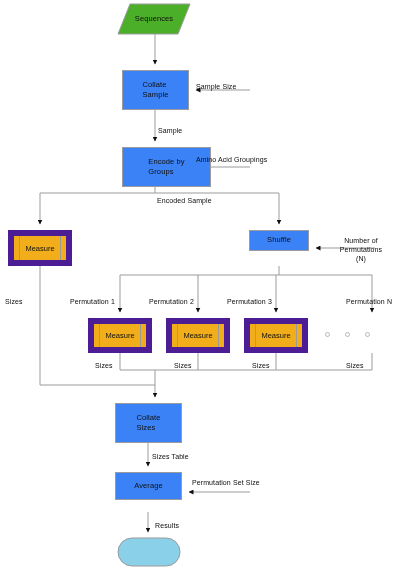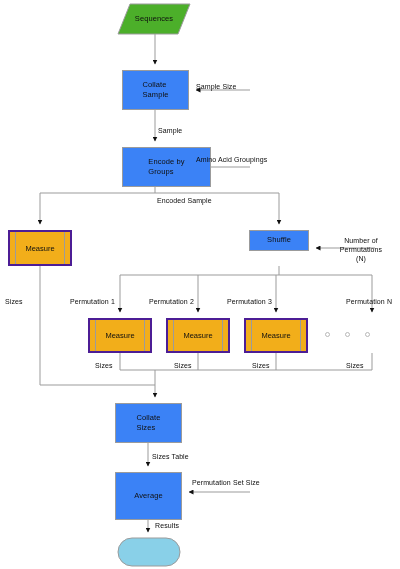--- a/index.html
+++ b/index.html
@@ -31,21 +31,21 @@
     line-height: 1.35;
     letter-spacing: 0.1px;
     white-space: pre-line;
   }
   .proc {
     background: #3b82f6;
     border: 1px solid #9b9b9b;
   }
   .predef {
     background: #F2AE1A;
-    border: 2px solid #4c1d95;
+    border: 6px solid #4c1d95;
     position: absolute;
     box-sizing: border-box;
   }
   .predef .inner {
     position: absolute;
     left: 0; top: 0; right: 0; bottom: 0;
     display: flex;
     align-items: center;
     justify-content: center;
     font-size: 7.5px;
@@ -187,21 +187,21 @@
 
 <div class="dot" style="left:325px; top:332px;"></div>
 <div class="dot" style="left:345px; top:332px;"></div>
 <div class="dot" style="left:365px; top:332px;"></div>
 
 <div class="node proc" style="left:115px; top:403px; width:67px; height:40px;">
   <span>Collate
 Sizes</span>
 </div>
 
-<div class="node proc" style="left:115px; top:472px; width:67px; height:48px;">
+<div class="node proc" style="left:115px; top:472px; width:67px; height:28px;">
   <span>Average</span>
 </div>
 
 <div class="node" style="left:118px; top:538px; width:62px; height:28px;">
   <span></span>
 </div>
 
 <div class="edgelabel" style="left:196px; top:82px;">Sample Size</div>
 
 <div class="edgelabel" style="left:158px; top:126px;">Sample</div>

